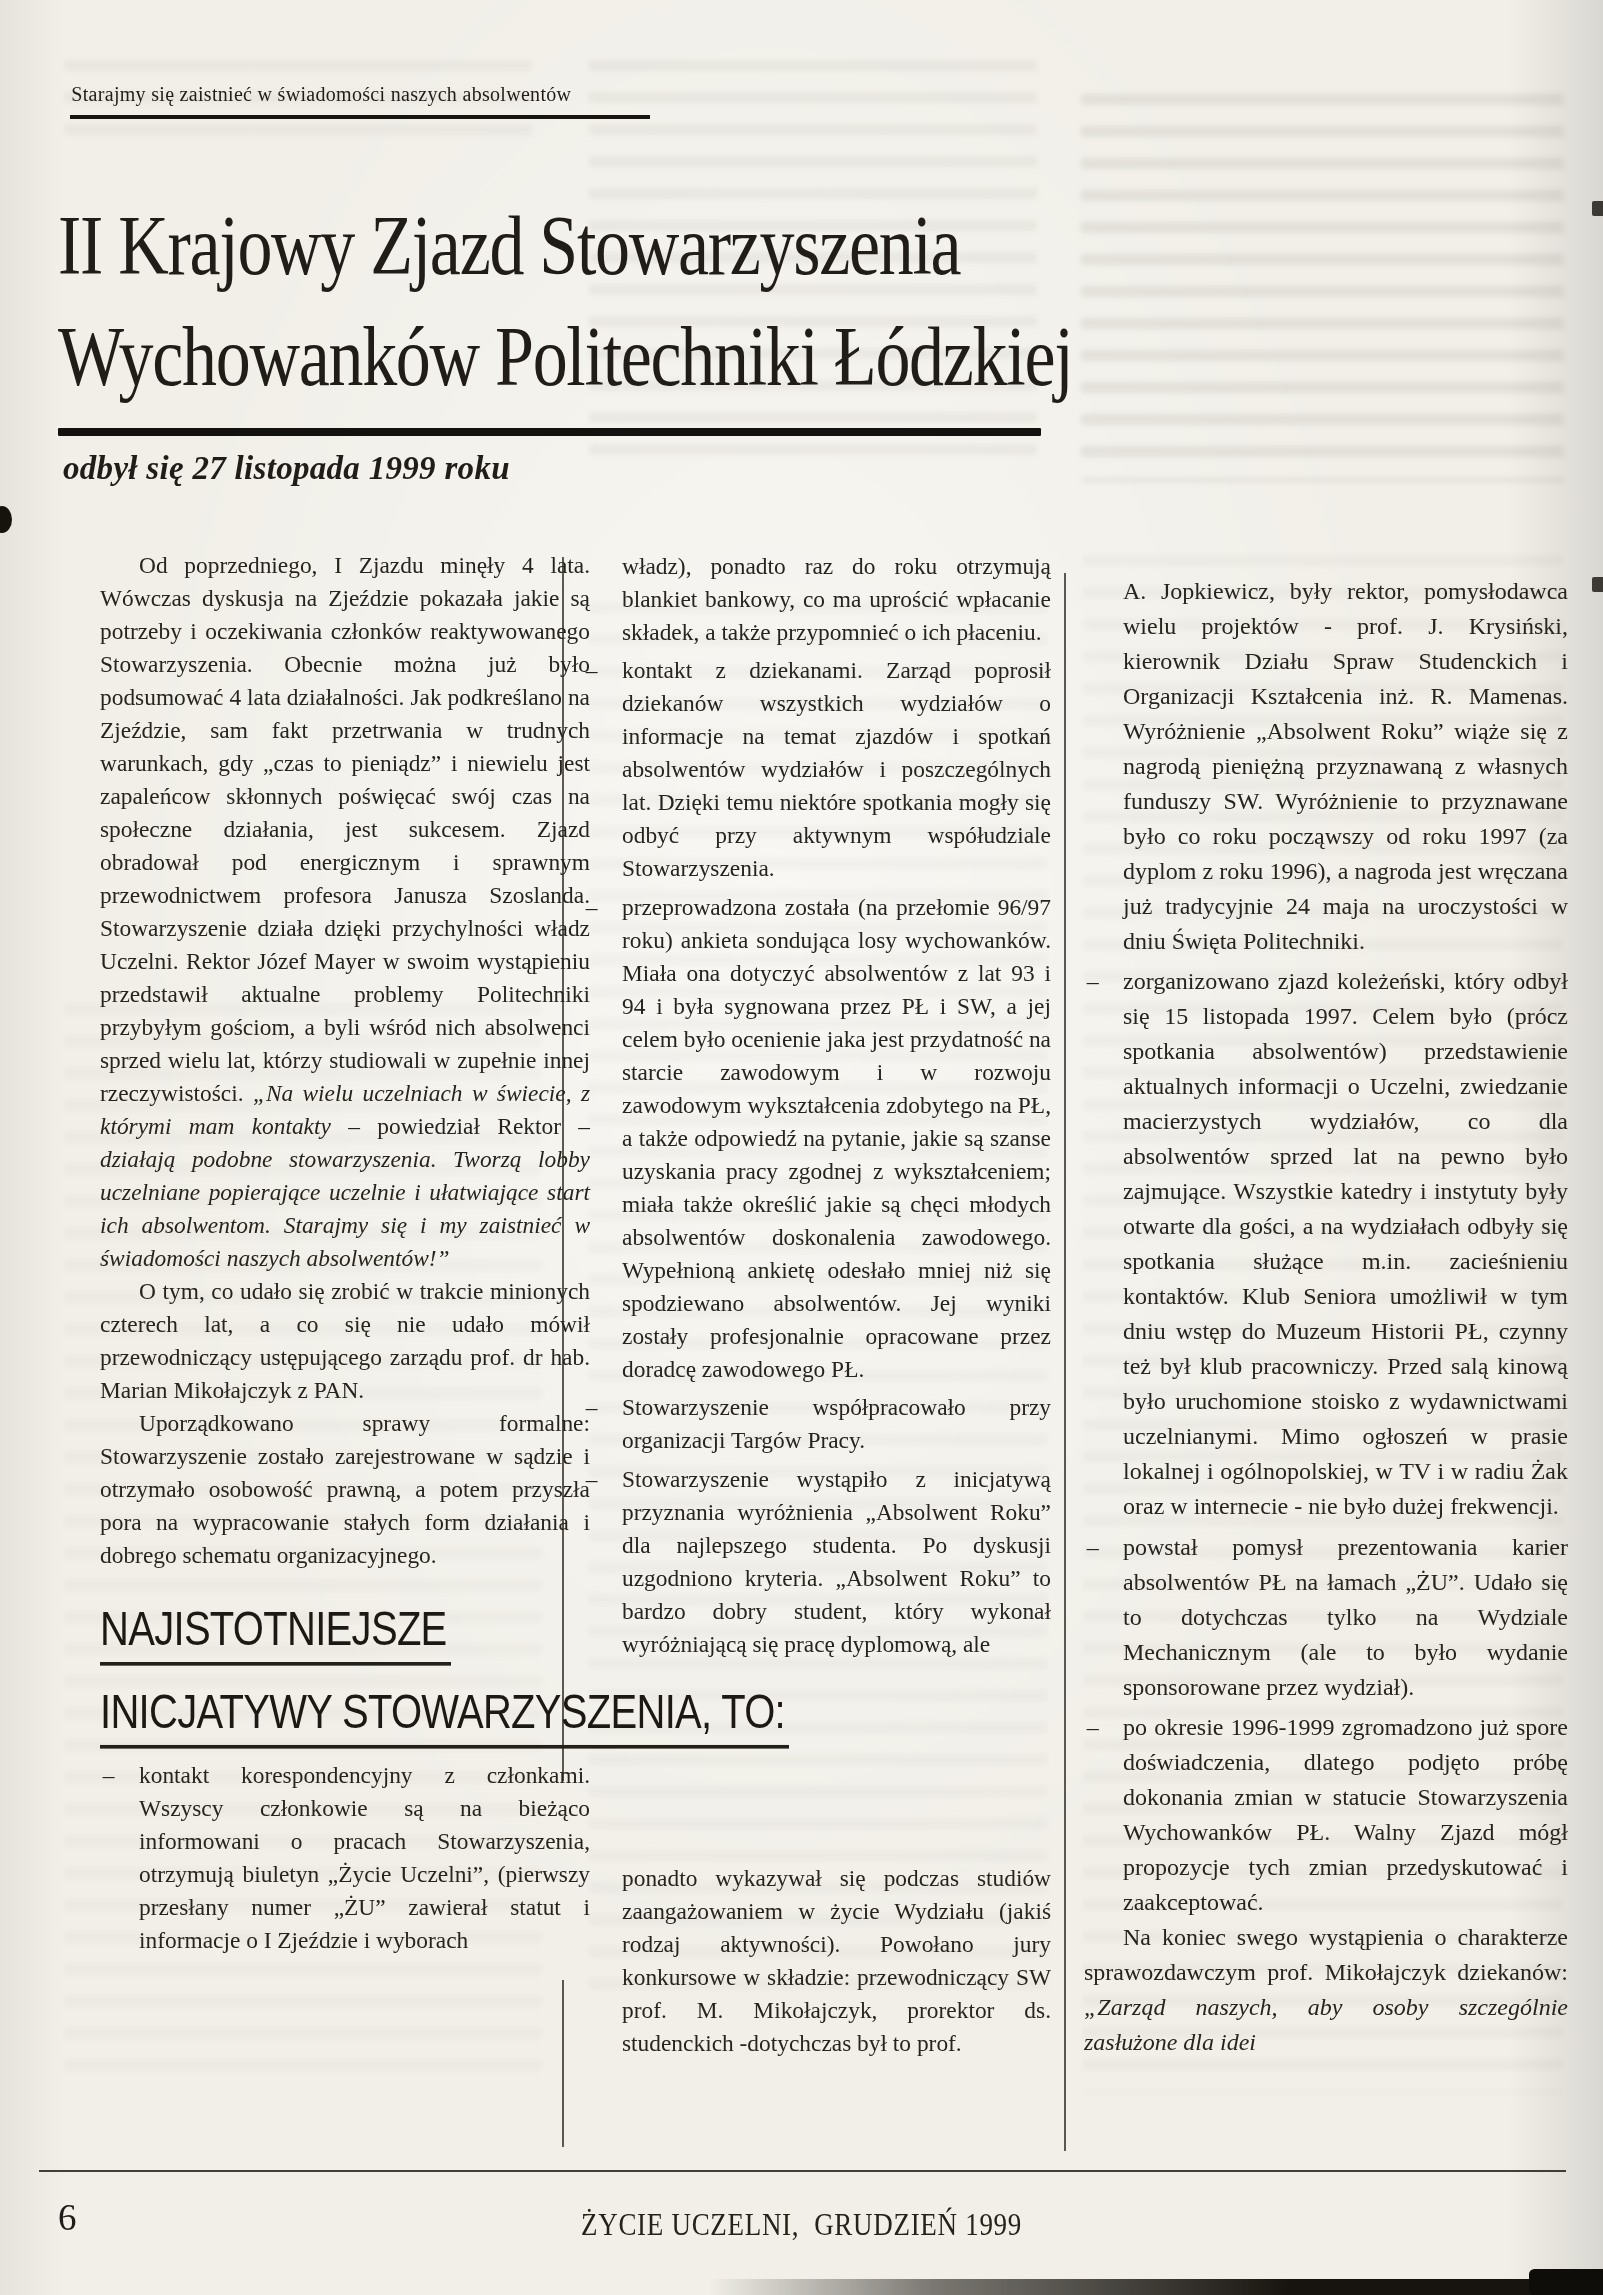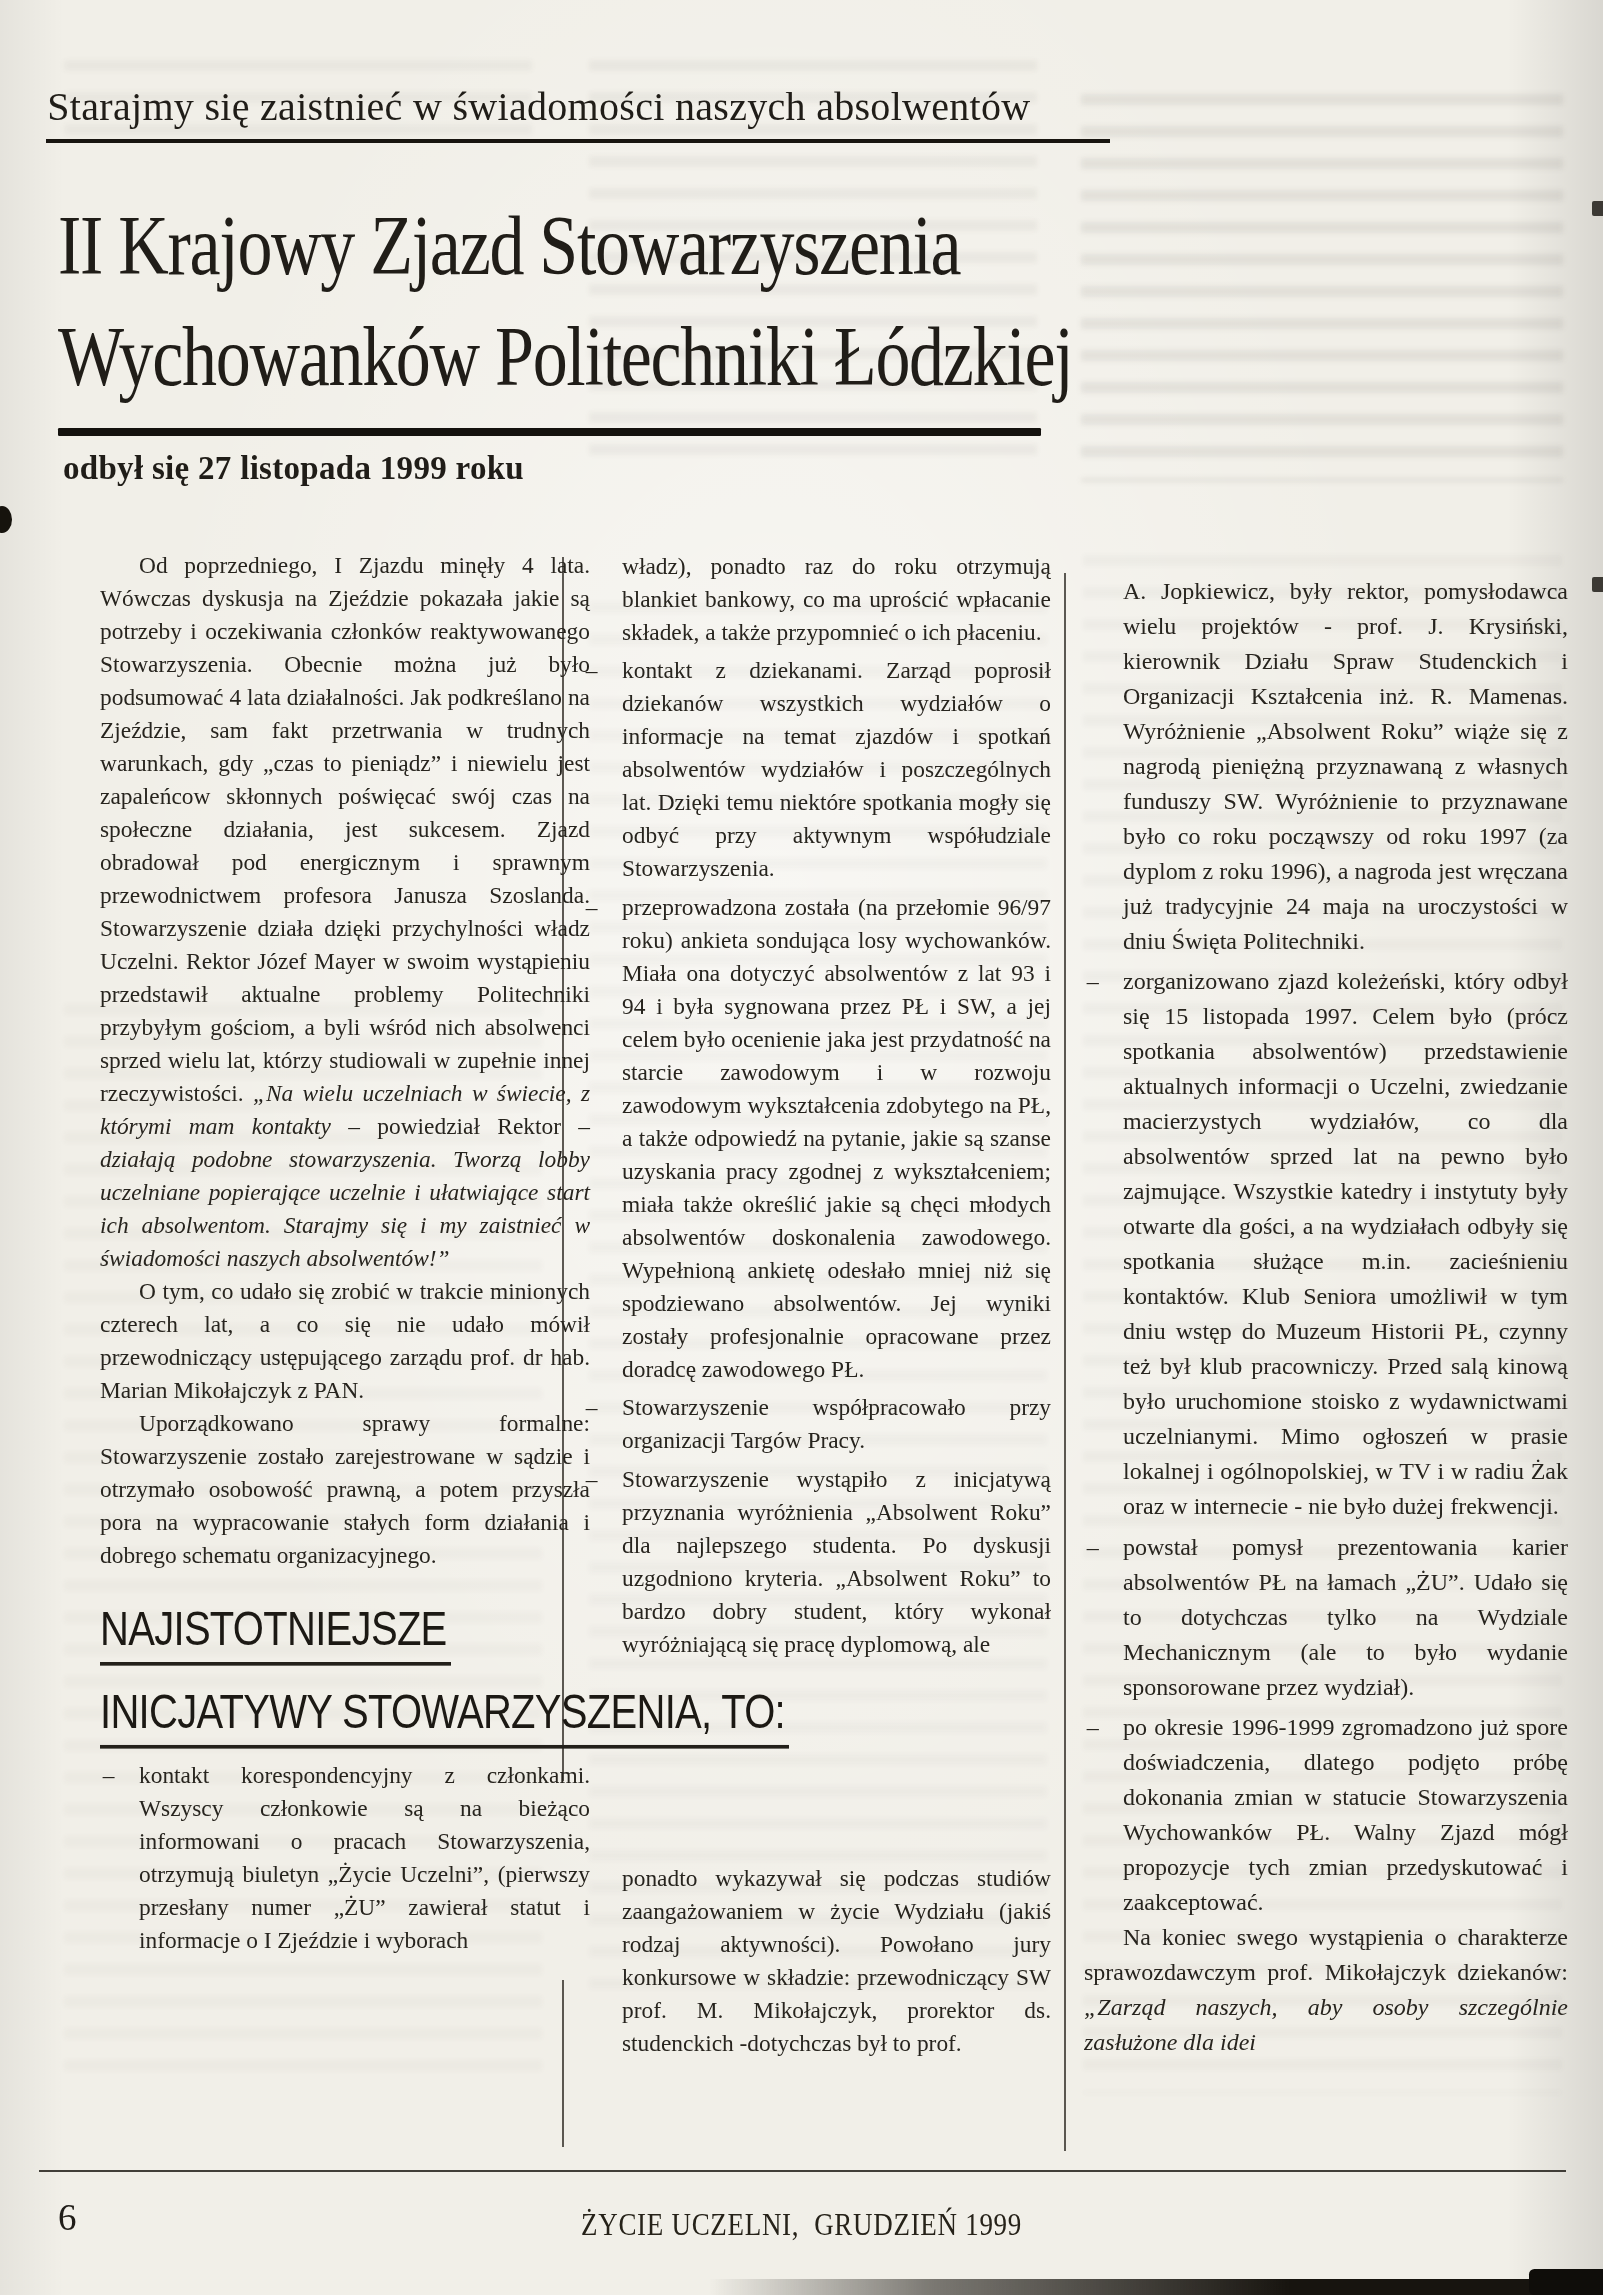--- a/index.html
+++ b/index.html
@@ -16,41 +16,41 @@
       radial-gradient(ellipse at 48% 40%, rgba(255,255,255,.5) 0%, rgba(255,255,255,0) 55%),
       linear-gradient(90deg, rgba(0,0,0,.05) 0%, rgba(0,0,0,0) 4%, rgba(0,0,0,0) 94%, rgba(0,0,0,.10) 100%),
       var(--paper);
     overflow:hidden;
     font-family:"Liberation Serif", serif;
     color:var(--text);
   }
 
   
   .kicker{
-    position:absolute;left:46px;top:83px;
-    font-size:40px;letter-spacing:0.3px;color:var(--ink);
+    position:absolute;left:70px;top:83px;
+    font-size:20px;letter-spacing:0.3px;color:var(--ink);
     padding:0 79px 9.4px 1.3px;
     border-bottom:4px solid #181510;
     width:max-content;
   }
   .title{
     position:absolute;left:58px;top:190px;margin:0;
     font-size:70px;line-height:91px;font-weight:normal;
     letter-spacing:-1.3px;color:var(--ink);
     transform:scaleY(1.22);transform-origin:left top;
     white-space:nowrap;
   }
   .title .tline{display:block;}
   .title-rule{
     position:absolute;left:58px;top:428px;width:983px;height:8px;
     background:#14120e;border-radius:1.3px;
   }
   .dateline{
     position:absolute;left:63px;top:450px;
-    font-size:33px;font-weight:bold;color:var(--ink);letter-spacing:0.3px;
+    font-size:33px;font-weight:bold;color:var(--ink);letter-spacing:0.3px;font-style:italic;
   }
 
   
   .col{position:absolute;text-align:justify;}
   .col-left  {left:60px;  top:549px; width:490px; font-size:23.4px;line-height:33px;margin-left:40px;}
   .col-mid   {left:583px; top:550px; width:468px; height:1614px;overflow:hidden;font-size:23.4px;line-height:33px;}
   .col-right {left:1084px;top:574px; width:484px; height:1590px;overflow:hidden;font-size:24px;line-height:35px;}
 
   .para{text-indent:39px;}
   .cont{padding-left:39px;}

